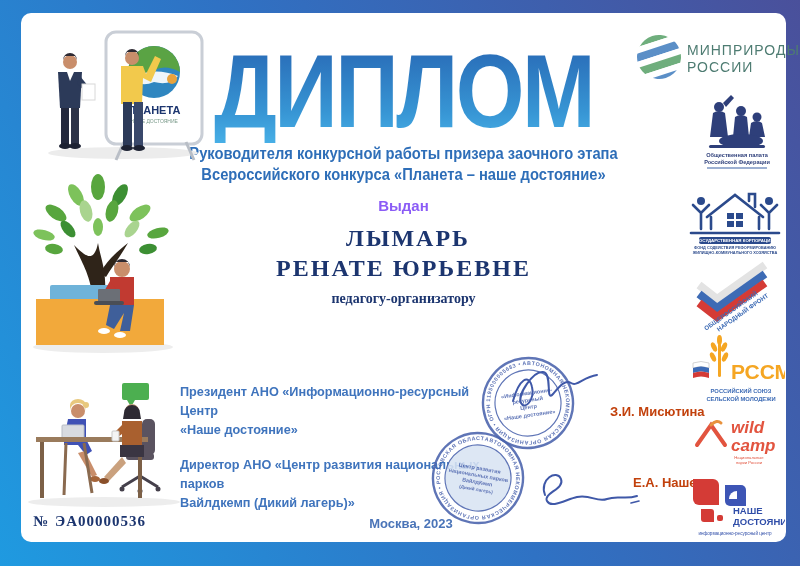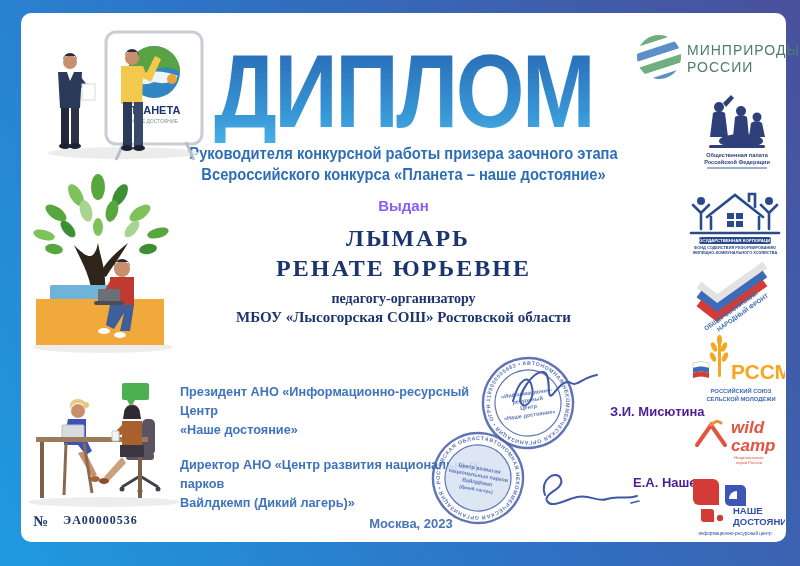--- a/index.html
+++ b/index.html
@@ -18,47 +18,46 @@
   .subtitle { top:130px; font-size:16px; font-weight:bold; color:#2e6eb8; line-height:21px; transform:scaleX(.92); }
   .issued { top:184px; font-size:15px; font-weight:bold; color:#8b5cf6; }
   .name { font-family:"Liberation Serif", serif; font-weight:bold; color:#1c356f; font-size:24px; letter-spacing:2px; }
   .name1 { top:212px;padding-left:9px; } .name2 { top:242px; }
   .role { top:278px; font-family:"Liberation Serif", serif; font-weight:bold; color:#1c356f; font-size:14px; }
   .org  { top:296px; font-family:"Liberation Serif", serif; font-weight:bold; color:#1c356f; font-size:15px; }
 
   .sigtitle { left:159px; width:320px; font-size:13.5px; font-weight:bold; color:#3f74bd;
               line-height:19px; transform:scaleX(.94); transform-origin:left top; }
   .sig1 { top:369px; } .sig2 { top:442px; }
-  .signame { font-size:13px; font-weight:bold; color:#4c1d95; }
+  .signame { font-size:13px; font-weight:bold; color:#c2410c; }
   .misyutina { left:589px; top:391px; } .emets { left:612px; top:462px; }
 
   .numrow { top:500px; font-family:"Liberation Serif", serif; font-weight:bold; color:#1c356f; }
   .numlabel { left:12px; font-size:15px; }
-  .numvalue { left:42px; font-size:12px; letter-spacing:1px; }
+  .numvalue { left:34px; font-size:15px; letter-spacing:1px; }
   .place { left:340px; top:503px; width:100px; text-align:center; font-size:13px; font-weight:bold; color:#4a74b8; }
 
   .stamp { opacity:.88; }
   svg text { font-family:"Liberation Sans", sans-serif; }
 </style>
 </head>
 <body>
 
 <div class="page">
   <div class="card">
 
     <div class="abs ctr title">ДИПЛОМ</div>
     <div class="abs ctr subtitle">
       <div>Руководителя конкурсной работы призера заочного этапа</div>
       <div>Всероссийского конкурса «Планета – наше достояние»</div>
     </div>
     <div class="abs ctr issued">Выдан</div>
     <div class="abs ctr name name1">ЛЫМАРЬ</div>
     <div class="abs ctr name name2">РЕНАТЕ ЮРЬЕВНЕ</div>
     <div class="abs ctr role">педагогу-организатору</div>
-    <div class="abs ctr org">МБОУ «Лысогорская СОШ» Ростовской области</div>
 
     <div class="abs sigtitle sig1">
       <div>Президент АНО «Информационно-ресурсный Центр</div>
       <div>«Наше достояние»</div>
     </div>
     <div class="abs sigtitle sig2">
       <div>Директор АНО «Центр развития национальных парков</div>
       <div>Вайлдкемп (Дикий лагерь)»</div>
     </div>
     <div class="abs signame misyutina">З.И. Мисютина</div>

